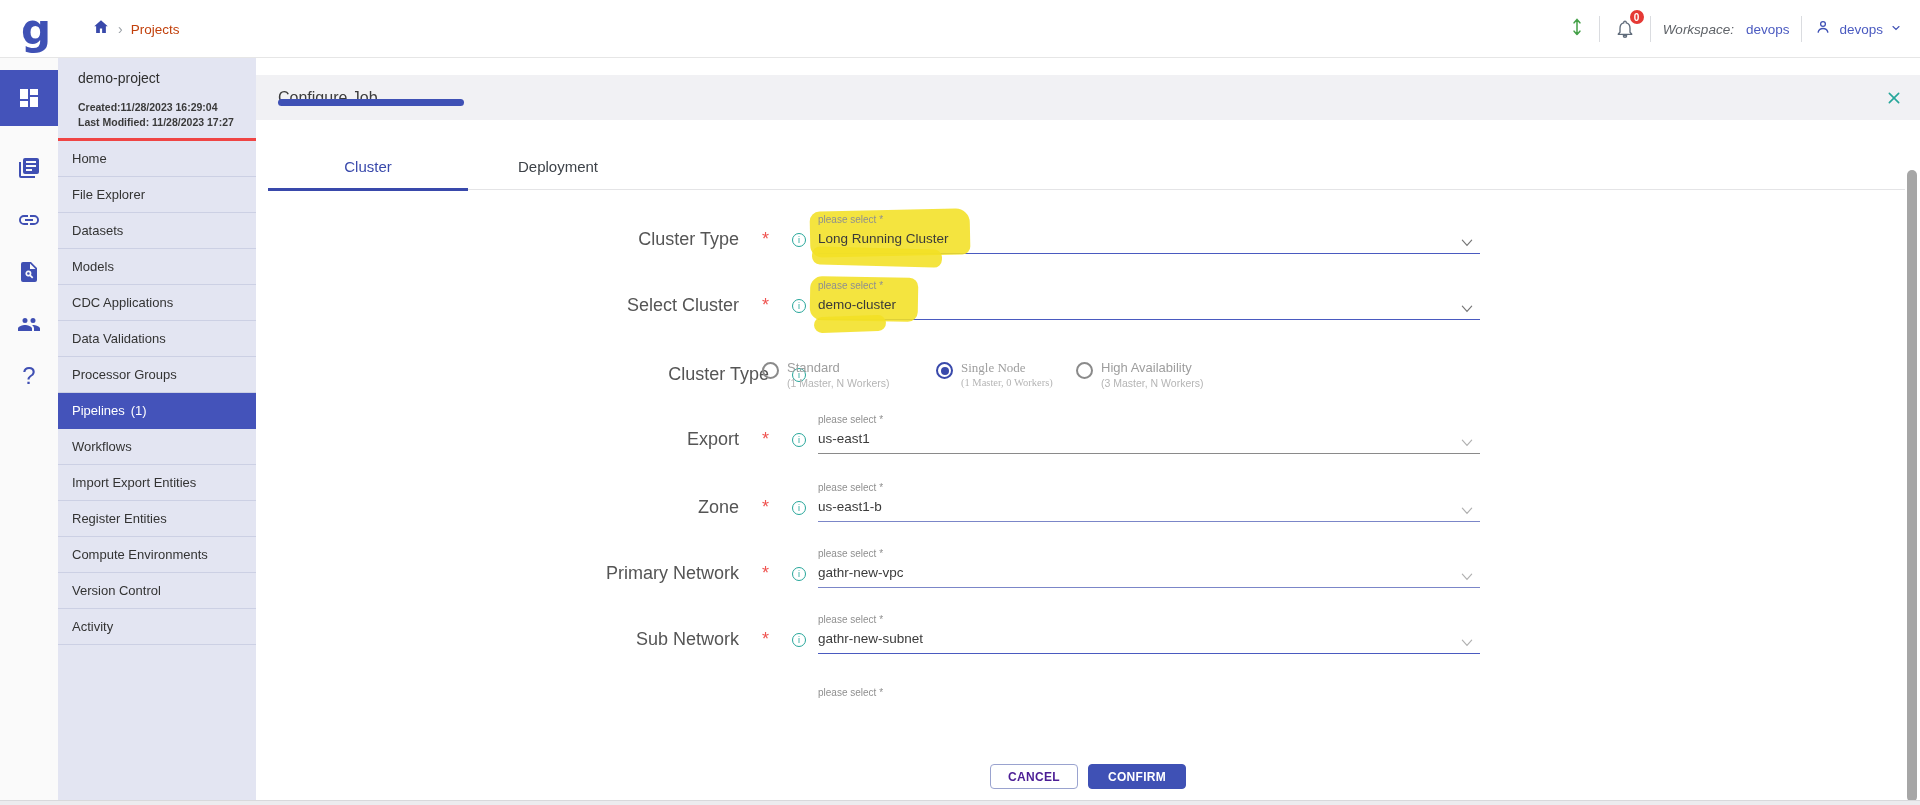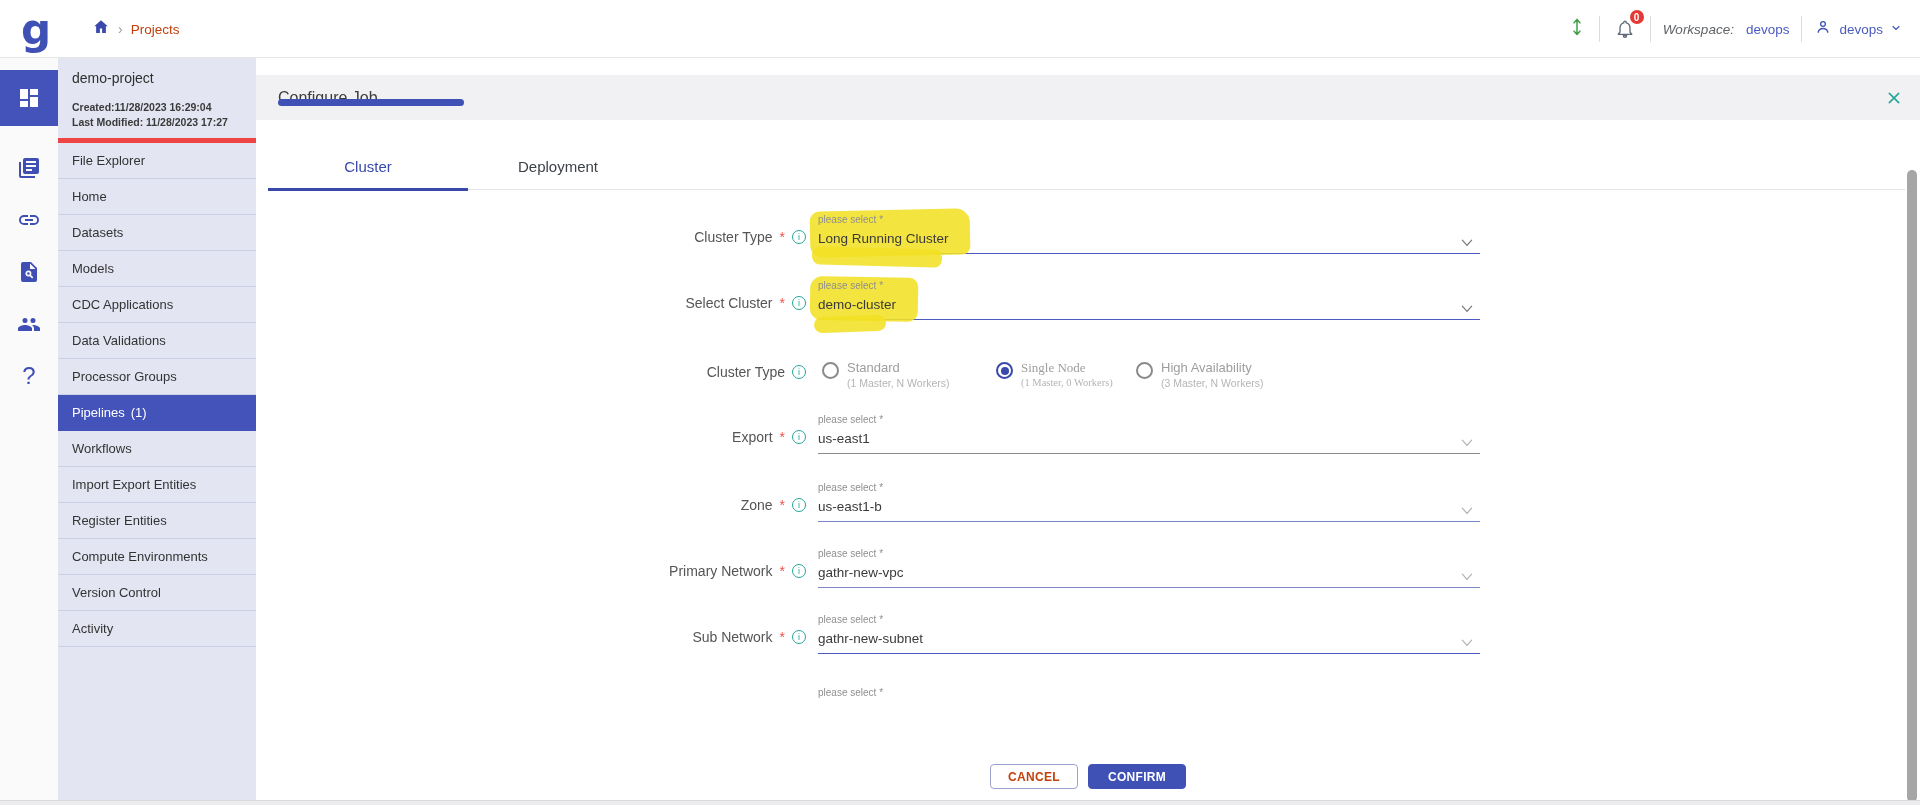--- a/index.html
+++ b/index.html
@@ -26,21 +26,21 @@
   
   .rail { position:absolute; left:0; top:58px; width:58px; height:747px; background:#fafafa; }
   .rail-tile { position:absolute; left:0; width:58px; height:55px; display:flex; align-items:center; justify-content:center; cursor:pointer; }
   .rail-tile.sel { background:#4453ba; height:56px; }
   .rail-tile svg { width:24px; height:24px; fill:#3f4fb3; }
   .rail-tile.sel svg { fill:#ffffff; }
   .rail-help { font-size:24px; color:#3f4fb3; font-weight:400; }
 
   
   .sidenav { position:absolute; left:58px; top:58px; width:198px; height:747px; background:#e3e5f2; }
-  .proj-head { padding:12px 14px 8px 14px; border-bottom:5px solid #ef4444; }
+  .proj-head { padding:12px 14px 8px 20px; border-bottom:3px solid #ef4444; }
   .proj-name { font-size:14px; color:#2f2f2f; margin-bottom:14px; }
   .proj-meta { font-size:10.5px; font-weight:700; color:#3a3a3a; line-height:15px; white-space:nowrap; overflow:hidden; }
   .nav-item { height:36px; display:flex; align-items:center; padding:0 14px; font-size:13px; color:#333;
               border-bottom:1px solid #ccd0e4; cursor:pointer; gap:6px; }
   .nav-item.sel { background:#4453ba; color:#fff; border-bottom:1px solid #4453ba; }
 
   
   .panel { position:absolute; left:256px; top:58px; width:1664px; height:747px; background:#fff; }
   .panel-header { position:absolute; top:17px; left:0; right:0; height:45px; background:#f1f1f4; }
   .panel-title { position:absolute; left:22px; top:0; height:45px; display:flex; align-items:center; font-size:16px; color:#3c3c3c; }
@@ -50,22 +50,22 @@
   .tabs { position:absolute; top:62px; left:12px; right:15px; height:70px; border-bottom:1px solid #e4e4e6; }
   .tab { position:absolute; bottom:0; height:46px; display:flex; align-items:center; justify-content:center; font-size:15px; cursor:pointer; }
   .tab.active { color:#3949ab; }
   .tab.active::after { content:""; position:absolute; left:0; right:0; bottom:-2px; height:3px; background:#3949ab; }
   .tab.inactive { color:#3d4248; }
   .tab1 { left:0; width:200px; }
   .tab2 { left:200px; width:180px; }
 
   
   .frow { position:absolute; left:0; width:100%; height:52px; }
-  .flabel { position:absolute; left:250px; width:300px; top:15px; display:flex; align-items:center; justify-content:flex-end; gap:7px;
-            font-size:14px; color:#555; }
+  .flabel { position:absolute; left:250px; width:300px; top:15px; display:flex; align-items:center; justify-content:flex-end; gap:23px;
+            font-size:18px; color:#555; }
   .req { color:#ef5350; }
   .info-ic { width:14px; height:14px; border:1.2px solid #26a69a; border-radius:50%; color:#26a69a; font-size:9px;
              display:inline-flex; align-items:center; justify-content:center; font-style:normal; }
   .info-ic::before { content:"i"; }
   .fcontrol { position:absolute; left:562px; width:662px; top:0; height:46px; cursor:pointer; }
   .fhint { position:relative; z-index:2; font-size:10px; color:#8f8f8f; height:14px; }
   .fvalue { position:relative; z-index:2; font-size:13.5px; color:#3a3a3a; margin-top:3px; }
   .funderline { position:absolute; left:0; right:0; top:39px; height:1px; }
   .u-blue { background:#4a5ac0; }
   .u-gray { background:#8a8a8a; }
@@ -75,36 +75,36 @@
   
   .hl { position:absolute; z-index:1; background:#f2e024; opacity:0.88; }
   .hl1a { left:-8px; top:-4px; width:160px; height:46px; border-radius:10px 14px 8px 12px; transform:rotate(-1.2deg); }
   .hl1b { left:-6px; top:34px; width:130px; height:18px; border-radius:8px; transform:rotate(1.6deg); }
   .hl2a { left:-8px; top:-3px; width:108px; height:44px; border-radius:12px 9px 10px 12px; transform:rotate(1deg); }
   .hl2b { left:-4px; top:36px; width:72px; height:16px; border-radius:8px; transform:rotate(-2deg); }
 
   
   .radio-row { position:absolute; top:300px; left:0; width:100%; height:50px; }
   .radio-row .flabel { top:6px; }
-  .ropts { position:absolute; left:566px; top:2px; display:flex; }
+  .ropts { position:absolute; left:506px; top:2px; display:flex; }
   .ropt { display:flex; gap:8px; cursor:pointer; }
   .ropt1 { width:174px; } .ropt2 { width:140px;font-family:Liberation Serif, serif; } .ropt3 { width:180px; }
   .radio { width:17px; height:17px; border:2px solid #8a8a8a; border-radius:50%; flex:0 0 auto; margin-top:2px; position:relative; }
   .radio.sel { border-color:#3949ab; }
   .radio.sel::after { content:""; position:absolute; inset:2.5px; background:#3949ab; border-radius:50%; }
   .rmain { font-size:13px; color:#9e9e9e; line-height:16px; }
   .rsub { font-size:10.5px; color:#b5b5b5; line-height:14px; }
 
   .orphan-hint { position:absolute; left:562px; top:629px; font-size:10px; color:#8f8f8f; }
 
   
   .btn-row { position:absolute; top:706px; left:0; width:100%; display:flex; justify-content:center; gap:10px; }
   .btn { height:25px; border-radius:4px; font-size:12px; font-weight:700; display:flex; align-items:center; justify-content:center;
          cursor:pointer; letter-spacing:0.3px; font-family:"Liberation Sans", sans-serif; }
-  .btn-cancel { width:88px; background:#fff; border:1px solid #9aa3cf; color:#c2410c; }
+  .btn-cancel { width:88px; background:#fff; border:1px solid #9aa3cf; color:#4c1d95; }
   .btn-confirm { width:98px; background:#3f51b5; border:1px solid #3f51b5; color:#fff; }
 
   
   .vscroll-thumb { position:absolute; right:3px; top:170px; width:10px; height:632px; background:#a6a6a6; border-radius:6px; }
   .hstrip { position:absolute; left:0; bottom:0; width:100%; height:5px; background:#ececef; border-top:1px solid #d9d9dc; }
 </style>
 </head>
 <body>
 
 <div class="app">
@@ -185,24 +185,24 @@
     </div>
   </aside>
 
   <nav class="sidenav">
     <div class="proj-head">
       <div class="proj-name">demo-project</div>
       <div class="proj-meta"><span>Created:</span><span>11/28/2023 16:29:04</span></div>
       <div class="proj-meta"><span>Last Modified:</span> <span>11/28/2023 17:27</span></div>
     </div>
     <div class="nav-item">
+        <span>Home</span>
+      </div>
+    <div class="nav-item">
         <span>File Explorer</span>
-      </div>
-    <div class="nav-item">
-        <span>Home</span>
       </div>
     <div class="nav-item">
         <span>Datasets</span>
       </div>
     <div class="nav-item">
         <span>Models</span>
       </div>
     <div class="nav-item">
         <span>CDC Applications</span>
       </div>

